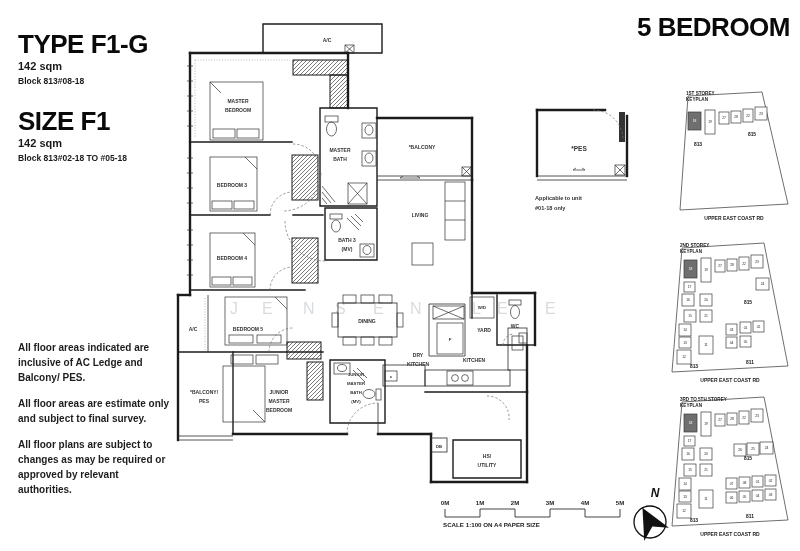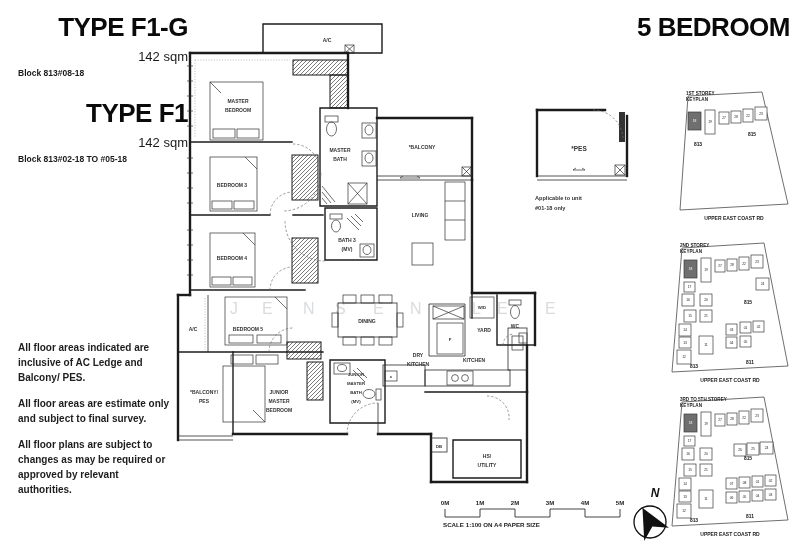--- a/index.html
+++ b/index.html
@@ -1,22 +1,22 @@
 <!DOCTYPE html>
 <html><head>
 <meta charset="utf-8">
 <style>
   html,body{margin:0;padding:0;background:#fff;}
   .page{position:relative;width:800px;height:551px;background:#ffffff;overflow:hidden;
         font-family:"Liberation Sans",sans-serif;color:#111;}
   
-  .hdr{position:absolute;left:18px;top:12px;width:170px;text-align:right;}
+  .hdr{position:absolute;left:18px;top:29px;width:170px;}
   .hdr .t1{font-size:26px;font-weight:800;letter-spacing:-0.5px;color:#0a0a0a;margin:0;}
   .hdr .t2{font-size:26px;font-weight:800;letter-spacing:-0.5px;color:#0a0a0a;margin:20px 0 0 0;}
-  .spec{font-size:13px;font-weight:400;margin-top:6px;color:#1a1a1a;}
+  .spec{font-size:11px;font-weight:700;margin-top:0;color:#1a1a1a;}
   .specrow{display:flex;font-size:8.5px;font-weight:700;margin-top:4px;color:#1a1a1a;}
   
   .notes{position:absolute;left:18px;top:340px;width:156px;}
   .notes p{font-size:10px;font-weight:700;line-height:1.5;margin:0 0 11px 0;color:#1d1d1d;}
   
   .bigtitle{position:absolute;top:12px;right:10px;font-size:26px;font-weight:800;
             letter-spacing:-0.5px;color:#0a0a0a;margin-left:20px;}
   
   .wm{position:absolute;font-size:16px;font-weight:400;color:#d9dcde;}
   
@@ -63,21 +63,21 @@
       <span class="wm" style="left: 545px; top: 300px;">E</span>
     </div>
 
   <div class="hdr">
     <div class="t1">TYPE F1-G</div>
     <div class="spec">142 sqm</div>
     <div class="specrow">
       <span>Block 813</span>
       <span>#08-18</span>
     </div>
-    <div class="t2">TYPE F1</div>
+    <div class="t2">SIZE F1</div>
     <div class="spec">142 sqm</div>
     <div class="specrow">
       <span>Block 813</span>
       <span>#02-18 TO #05-18</span>
     </div>
   </div>
 
   <div class="notes">
     <p>All floor areas indicated are inclusive of AC Ledge and Balcony/ PES.</p>
     <p>All floor areas are estimate only and subject to final survey.</p>

